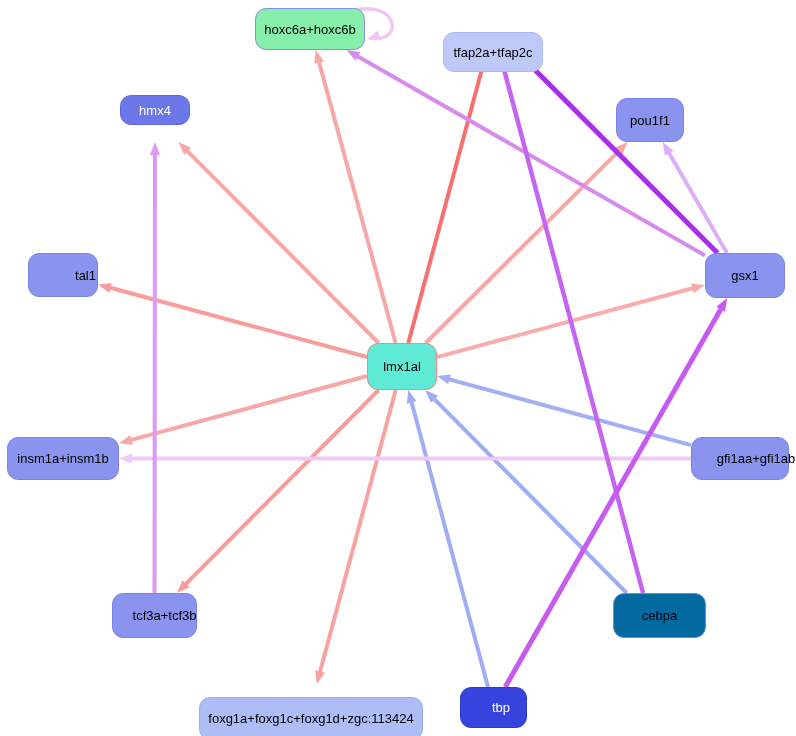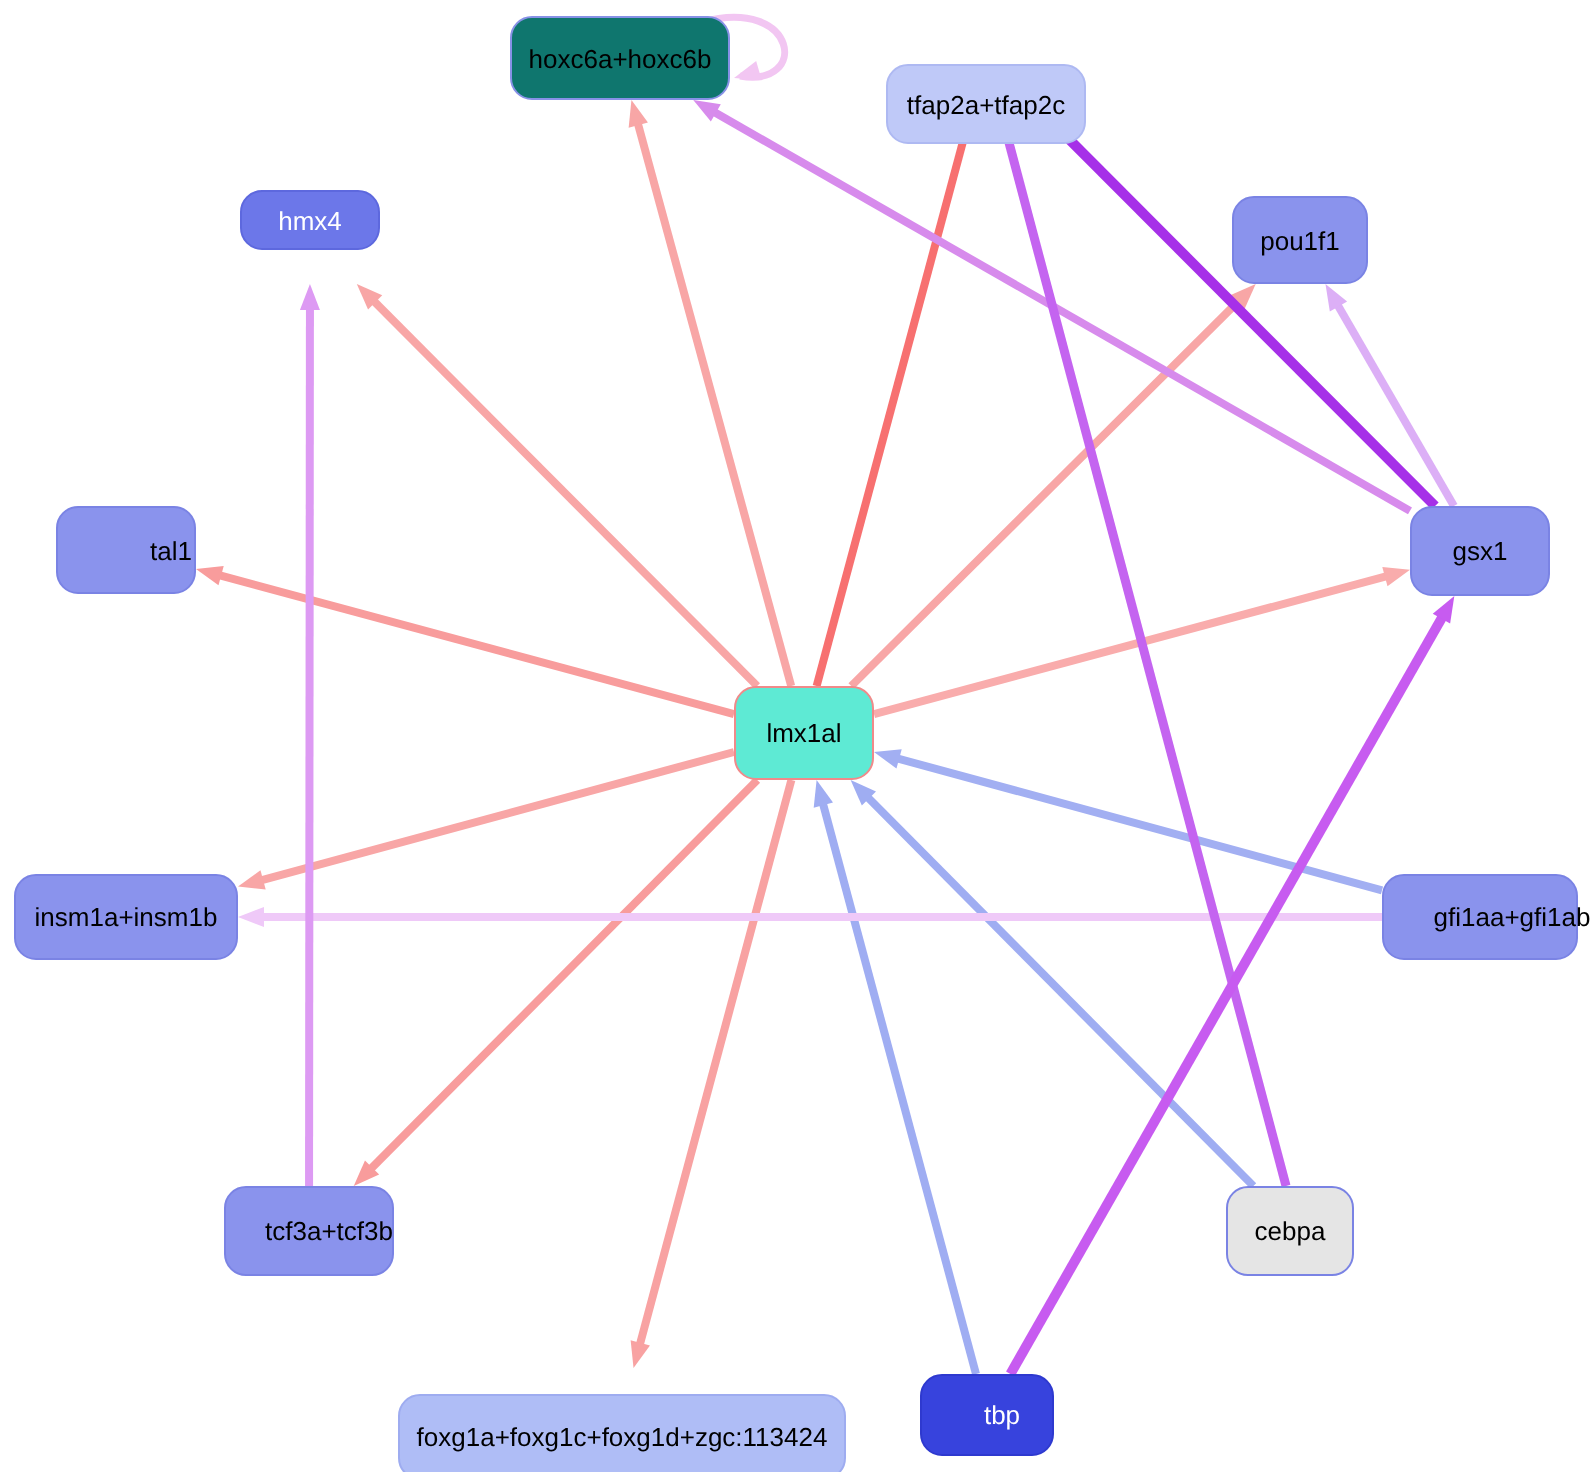--- a/index.html
+++ b/index.html
@@ -92,51 +92,51 @@
       <g>
         <line x1="717.5454545454545" y1="253" x2="520.0235104458276" y2="55.078213908268566" stroke="#A630E8" stroke-width="5"></line>
         <polygon points="512.959595959596,48 525.6817917458313,53.66972083763331 518.6035778375629,60.73363532386496" fill="#A630E8"></polygon>
       </g>
       <g>
         <path d="M 351 11 C 399 -2, 405 44, 370 38" fill="none" stroke="#F2C6F2" stroke-width="3.5"></path>
         <polygon points="367,39 378.08000000000004,30.56 380.88,40.16" fill="#F2C6F2"></polygon>
       </g>
     </svg>
   <div id="nodes-layer">
-      <div class="node" style="left: 255px; top: 8px; width: 110px; height: 42px; background: #0f766e; border-color: rgb(135, 145, 230); color: rgb(0, 0, 0);">
+      <div class="node" style="left: 255px; top: 8px; width: 110px; height: 42px; background: #86efac; border-color: rgb(135, 145, 230); color: rgb(0, 0, 0);">
         <span>hoxc6a+hoxc6b</span>
       </div>
       <div class="node" style="left: 443px; top: 8px; width: 100px; height: 40px; background: rgb(191, 201, 248); border-color: rgb(174, 185, 242); color: rgb(0, 0, 0); margin-top: 24px;">
         <span>tfap2a+tfap2c</span>
       </div>
       <div class="node" style="left: 120px; top: 95px; width: 70px; height: 30px; background: rgb(108, 119, 233); border-color: rgb(93, 104, 222); color: rgb(255, 255, 255);">
         <span>hmx4</span>
       </div>
       <div class="node" style="left: 616px; top: 98px; width: 68px; height: 44px; background: rgb(138, 147, 237); border-color: rgb(122, 131, 228); color: rgb(0, 0, 0); text-align: center;">
         <span>pou1f1</span>
       </div>
       <div class="node" style="left: 28px; top: 253px; width: 70px; height: 44px; background: rgb(138, 147, 237); border-color: rgb(122, 131, 228); color: rgb(0, 0, 0); padding-left: 45px;">
         <span>tal1</span>
       </div>
-      <div class="node" style="left: 705px; top: 253px; width: 70px; height: 45px; background: rgb(138, 147, 237); border-color: rgb(122, 131, 228); color: rgb(0, 0, 0);">
+      <div class="node" style="left: 705px; top: 253px; width: 80px; height: 45px; background: rgb(138, 147, 237); border-color: rgb(122, 131, 228); color: rgb(0, 0, 0);">
         <span>gsx1</span>
       </div>
       <div class="node" style="left: 367px; top: 343px; width: 70px; height: 47px; background: #5eead4; border-color: rgb(240, 138, 138); color: rgb(0, 0, 0); justify-content: center;">
         <span>lmx1al</span>
       </div>
       <div class="node" style="left: 7px; top: 437px; width: 112px; height: 43px; background: rgb(138, 147, 237); border-color: rgb(122, 131, 228); color: rgb(0, 0, 0);">
         <span>insm1a+insm1b</span>
       </div>
       <div class="node" style="left: 691px; top: 437px; width: 98px; height: 43px; background: rgb(138, 147, 237); border-color: rgb(122, 131, 228); color: rgb(0, 0, 0); padding-left: 32px;">
         <span>gfi1aa+gfi1ab</span>
       </div>
       <div class="node" style="left: 112px; top: 593px; width: 85px; height: 45px; background: rgb(138, 147, 237); border-color: rgb(122, 131, 228); color: rgb(0, 0, 0); padding-left: 20px;">
         <span>tcf3a+tcf3b</span>
       </div>
-      <div class="node" style="left: 613px; top: 593px; width: 64px; height: 45px; background: #e5e5e5; border-color: rgb(122, 131, 228); color: rgb(0, 0, 0);">
+      <div class="node" style="left: 613px; top: 593px; width: 93px; height: 45px; background: #0369a1; border-color: rgb(122, 131, 228); color: rgb(0, 0, 0);">
         <span>cebpa</span>
       </div>
       <div class="node" style="left: 199px; top: 684px; width: 224px; height: 43px; background: rgb(175, 189, 246); border-color: rgb(158, 172, 240); color: rgb(0, 0, 0); margin-top: 13px;">
         <span>foxg1a+foxg1c+foxg1d+zgc:113424</span>
       </div>
       <div class="node" style="left: 460px; top: 687px; width: 67px; height: 41px; background: rgb(55, 67, 221); border-color: rgb(46, 57, 207); color: rgb(255, 255, 255); padding-left: 15px;">
         <span>tbp</span>
       </div>
     </div>
 </div>

